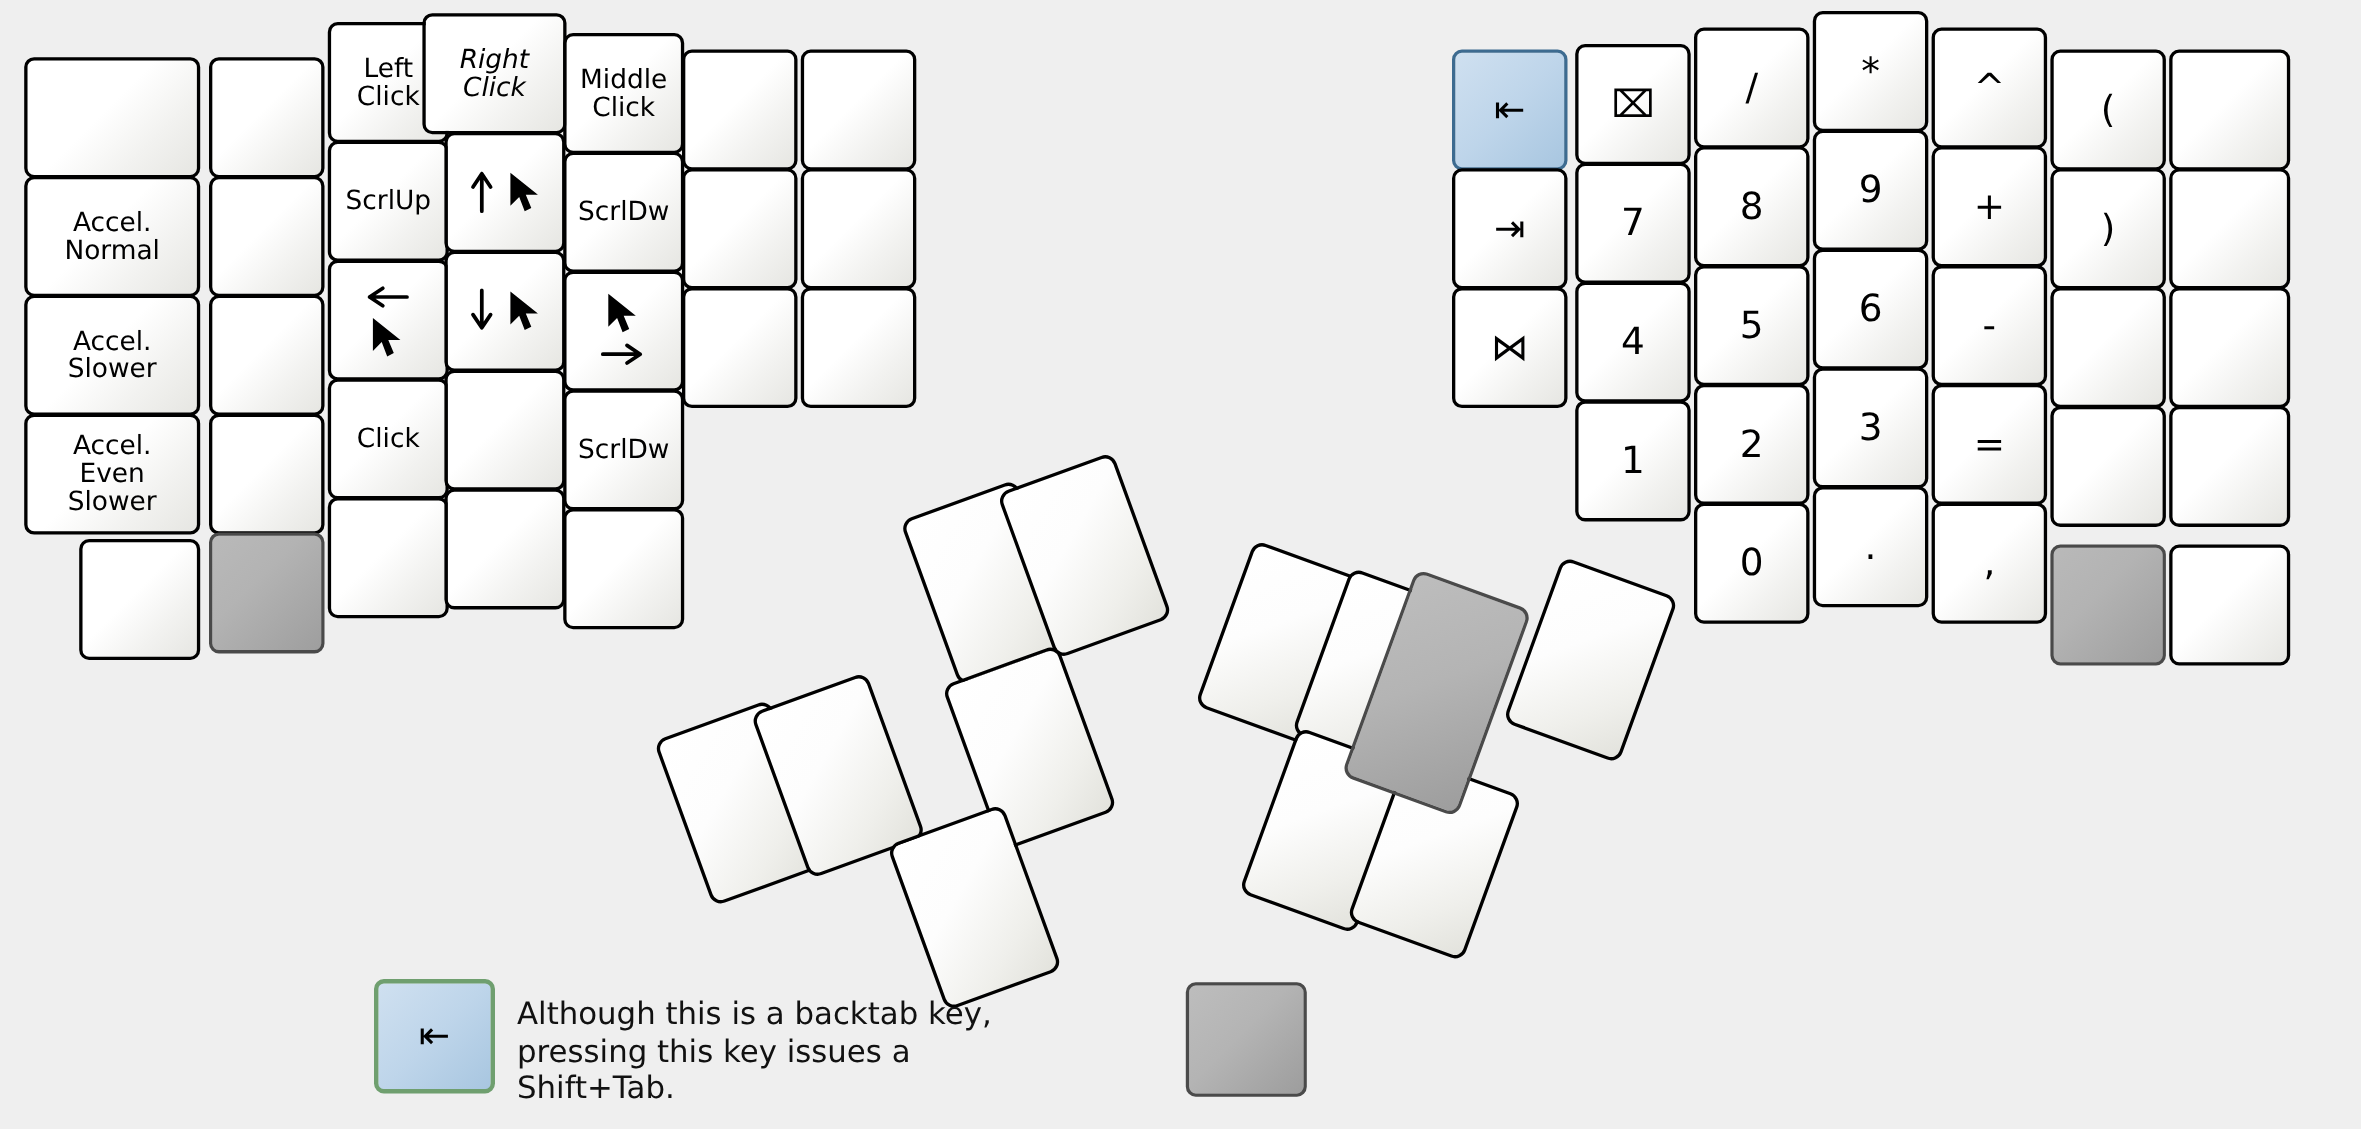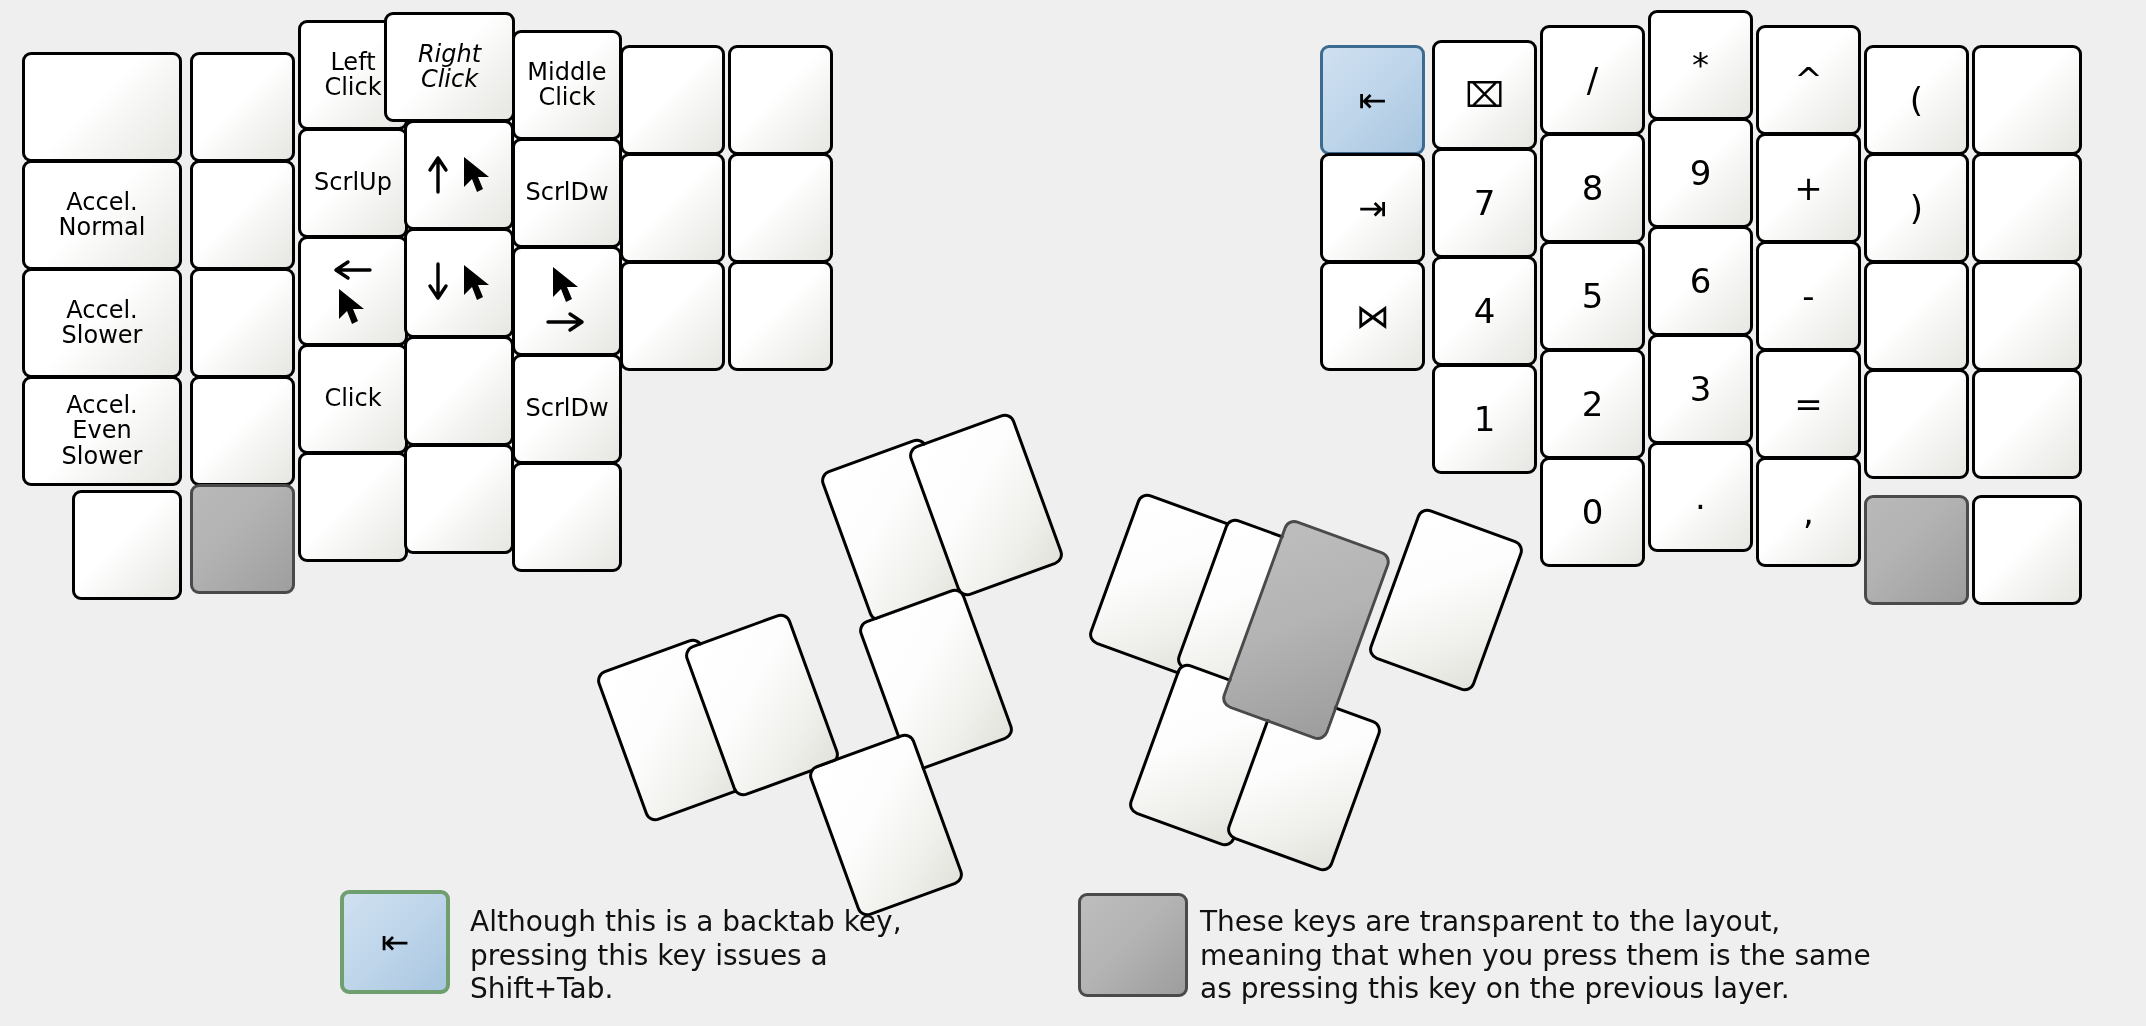--- a/index.html
+++ b/index.html
@@ -291,17 +291,14 @@
   <div class="legend-key hl" style="left:340px;top:890px;">
     <span>⇤</span>
   </div>
   <div class="legend-text" style="left:470px;top:905px;">Although this is a backtab key,
 pressing this key issues a
 Shift+Tab.</div>
 
   <div class="legend-key trans" style="left:1078px;top:893px;">
     <span></span>
   </div>
-  <div class="legend-text" style="left:1200px;top:905px;">These keys are transparent to the layout,
-meaning that when you press them is the same
-as pressing this key on the previous layer.</div>
 
 </div>
 
 </body></html>

